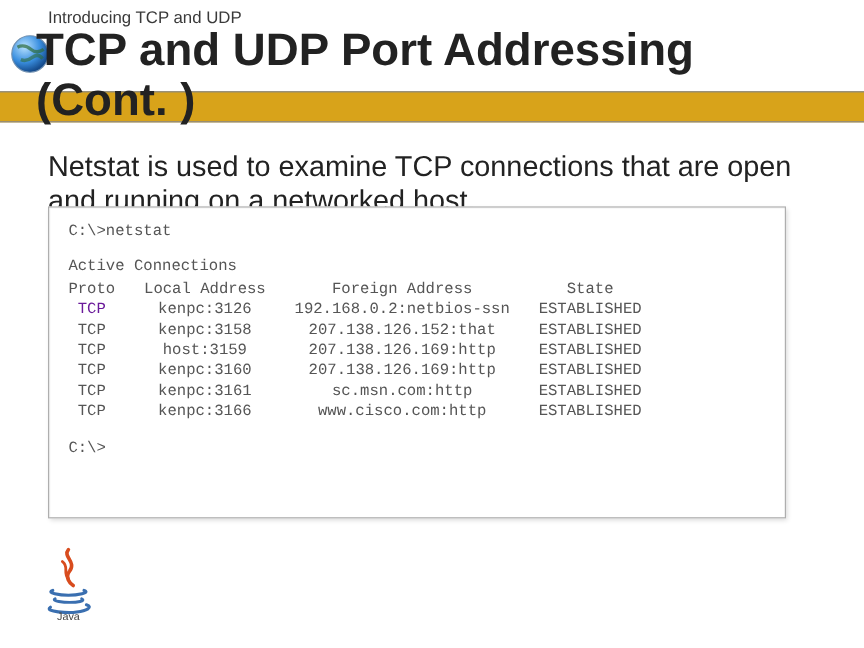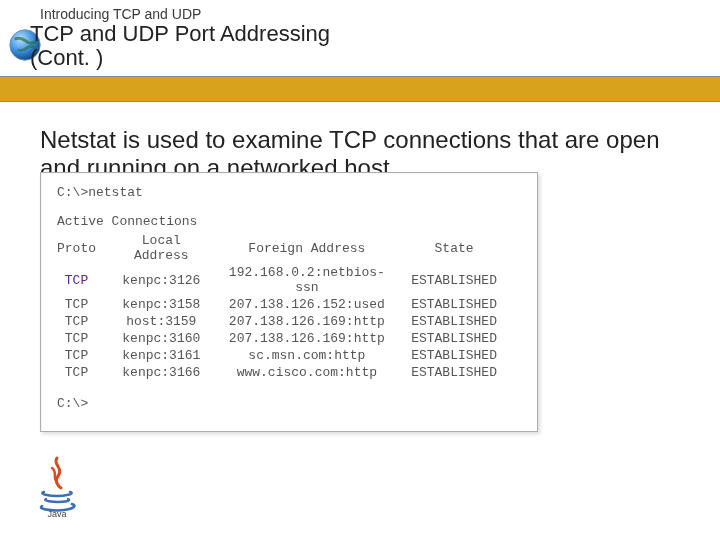--- a/index.html
+++ b/index.html
@@ -43,41 +43,41 @@
     position: absolute;
     left: 40px;
     top: 6px;
     font-size: 14px;
     color: #3a3a3a;
   }
   .title {
     position: absolute;
     left: 30px;
     top: 22px;
-    font-size: 22px;
-    font-weight: 400;
+    font-size: 38px;
+    font-weight: 700;
     line-height: 1.1;
     color: #222;
     white-space: pre-line;
   }
   .body-text {
     position: absolute;
     left: 40px;
     top: 104px;
     right: 40px;
     font-size: 24px;
     color: #222;
     line-height: 1.15;
     margin-top: 22px;
   }
   .terminal {
     position: absolute;
     left: 40px;
     top: 172px;
-    width: 498px;
+    width: 615px;
     height: 260px;
     background: #ffffff;
     border: 1px solid #aeaeae;
     box-shadow: inset 1px 1px 0 #f6f6f6, 2px 2px 4px rgba(0,0,0,0.15);
     font-family: "Consolas","Lucida Console","Courier New",monospace;
     font-size: 13px;
     color: #555;
     padding: 12px 16px;
     box-sizing: border-box;
   }
@@ -157,21 +157,21 @@
       <tbody>
           <tr>
             <td class="proto-bold">TCP</td>
             <td>kenpc:3126</td>
             <td>192.168.0.2:netbios-ssn</td>
             <td>ESTABLISHED</td>
           </tr>
           <tr>
             <td>TCP</td>
             <td>kenpc:3158</td>
-            <td>207.138.126.152:used</td>
+            <td>207.138.126.152:that</td>
             <td>ESTABLISHED</td>
           </tr>
           <tr>
             <td>TCP</td>
             <td>host:3159</td>
             <td>207.138.126.169:http</td>
             <td>ESTABLISHED</td>
           </tr>
           <tr>
             <td>TCP</td>

